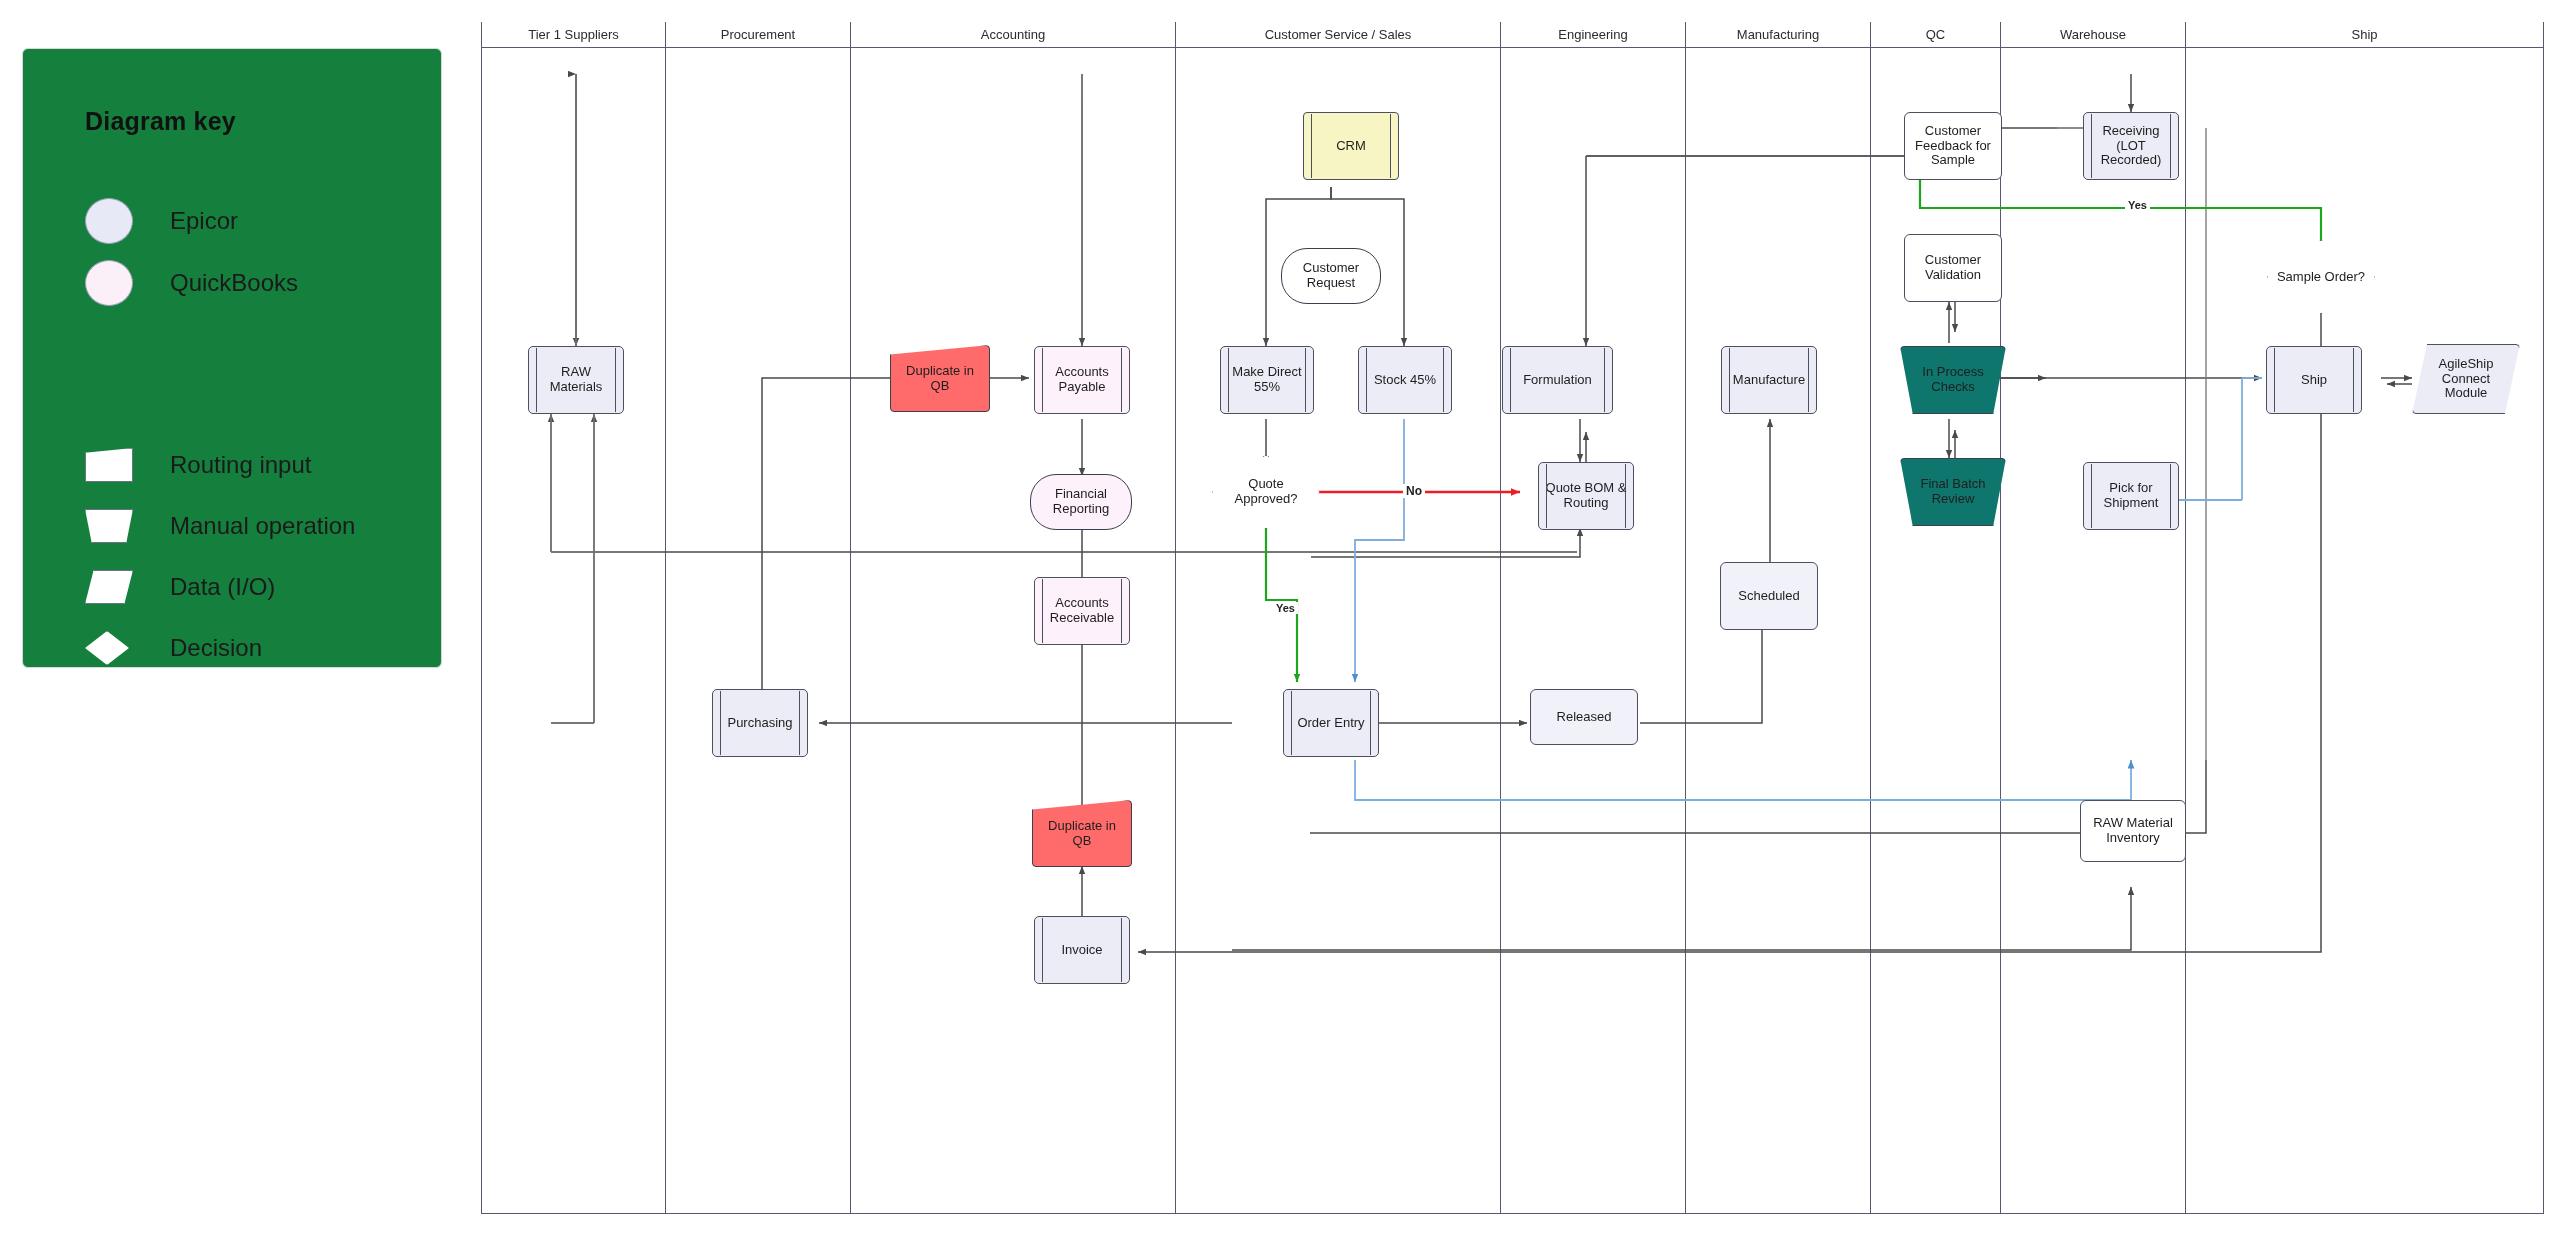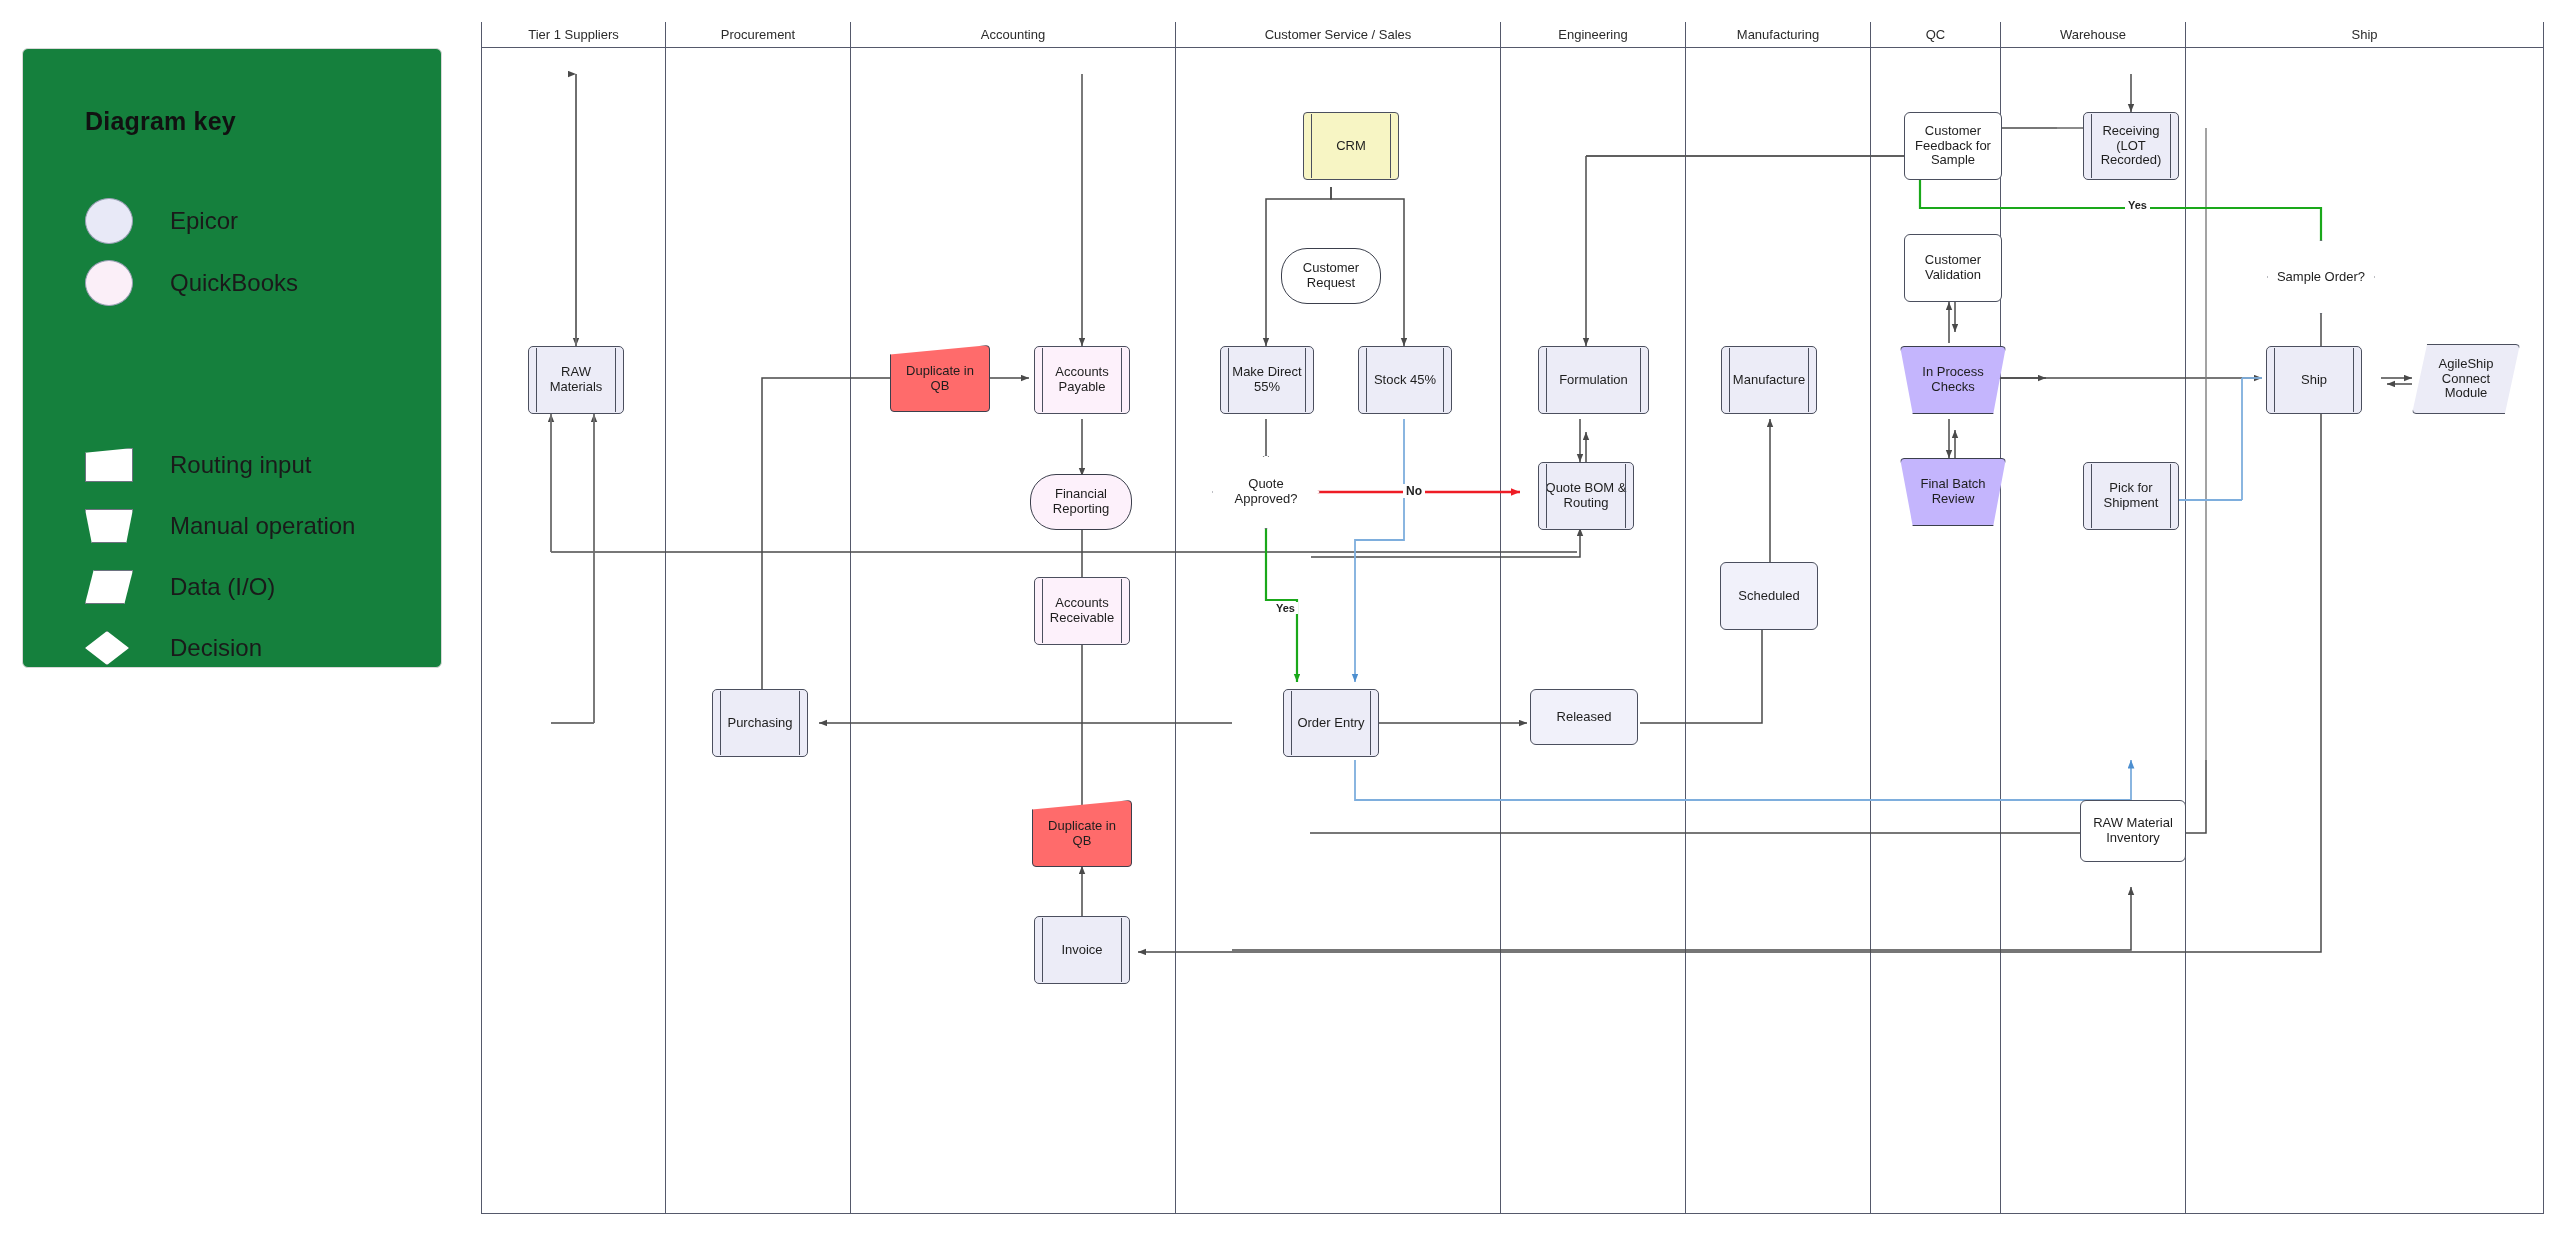--- a/index.html
+++ b/index.html
@@ -74,21 +74,21 @@
   .sh-round.white{background:#ffffff;}
   .sh-white{border:1.4px solid #4b4f5e;border-radius:6px;background:#ffffff;}
   .sh-hub{border:1.4px solid #4b4f5e;border-radius:4px;background:#f7f5c4;margin-left:20px;}
   .sh-hub:before,.sh-hub:after{content:"";position:absolute;top:1px;bottom:1px;width:0;border-left:1.4px solid #4b4f5e;}
   .sh-hub:before{left:7px;} .sh-hub:after{right:7px;}
 
   
   .sh-mi{border:1.4px solid #3b3f4c;background:#ff6b6b;border-radius:4px;
     clip-path:polygon(0 14%,100% 0,100% 100%,0 100%);}
   
-  .sh-mo{border:1.4px solid #3b3f4c;background:#c4b5fd;border-radius:4px;
+  .sh-mo{border:1.4px solid #3b3f4c;background:#0f766e;border-radius:4px;
     clip-path:polygon(0 0,100% 0,88% 100%,12% 100%);}
   
   .sh-data{border:1.4px solid #4b4f5e;background:#ececf7;border-radius:4px;
     clip-path:polygon(14% 0,100% 0,86% 100%,0 100%);}
   
   .sh-dec{background:transparent;}
   .sh-dec .dia{position:absolute;inset:0;background:#ffffff;border:1.4px solid #3b3f4c;
     clip-path:polygon(50% 0,100% 50%,50% 100%,0 50%);}
   .sh-dec .dtext{position:relative;z-index:2;}
 
@@ -331,21 +331,21 @@
     <span>Stock 45%</span>
   </div>
   <div class="node sh-dec" style="left:1212px;top:455px;width:108px;height:74px">
     <span class="dia"></span>
     <span class="dtext">Quote Approved?</span>
   </div>
   <div class="node sh-pp" style="left:1283px;top:689px;width:96px;height:68px">
     <span>Order Entry</span>
   </div>
 
-  <div class="node sh-pp" style="left:1538px;top:346px;width:111px;height:68px">
+  <div class="node sh-pp" style="left:1502px;top:346px;width:111px;height:68px">
     <span>Formulation</span>
   </div>
   <div class="node sh-pp" style="left:1538px;top:462px;width:96px;height:68px">
     <span>Quote BOM &amp; Routing</span>
   </div>
   <div class="node sh-rect plain" style="left:1530px;top:689px;width:108px;height:56px">
     <span>Released</span>
   </div>
 
   <div class="node sh-pp" style="left:1721px;top:346px;width:96px;height:68px">

